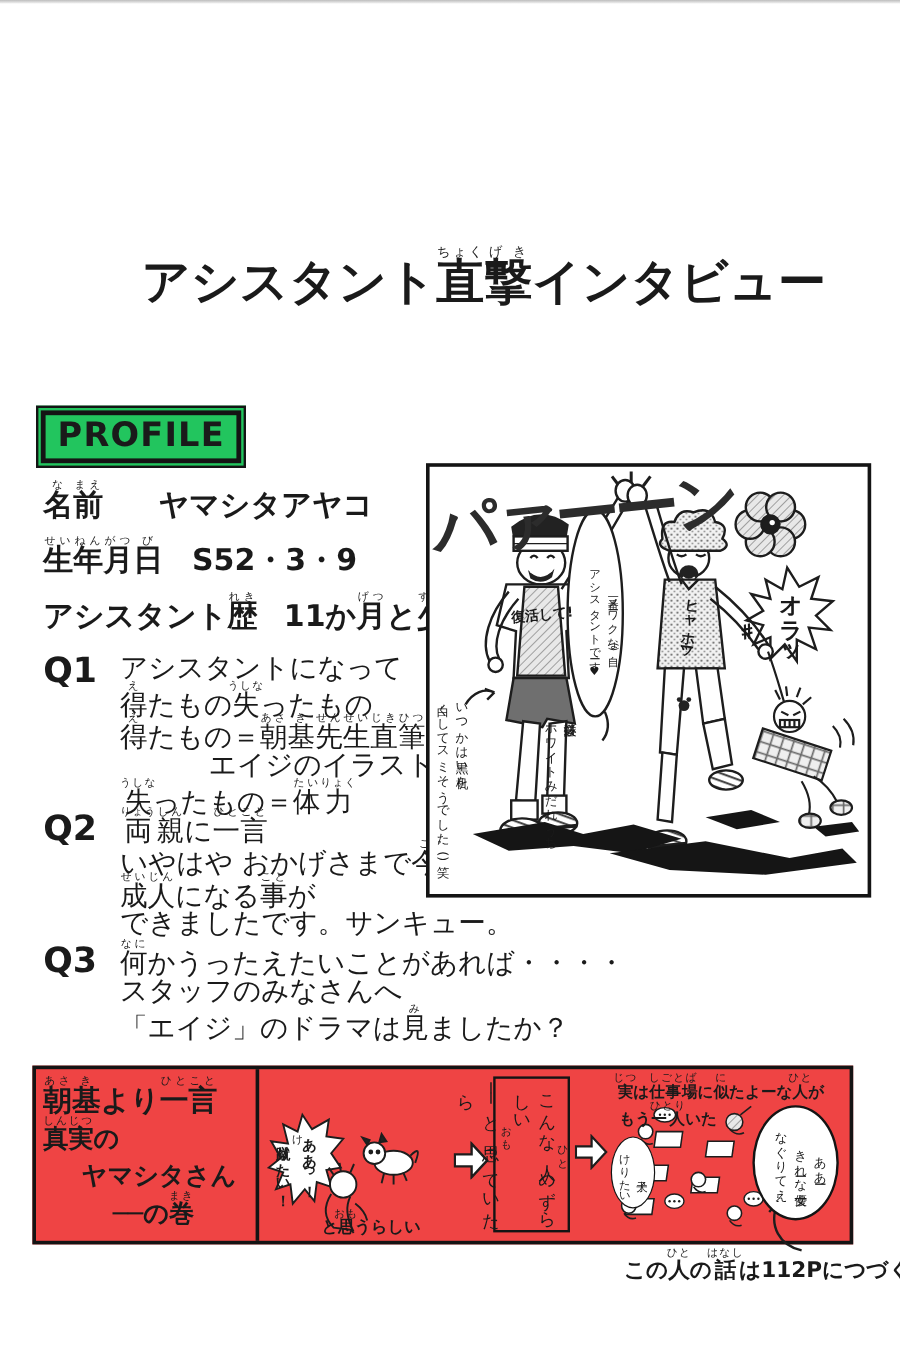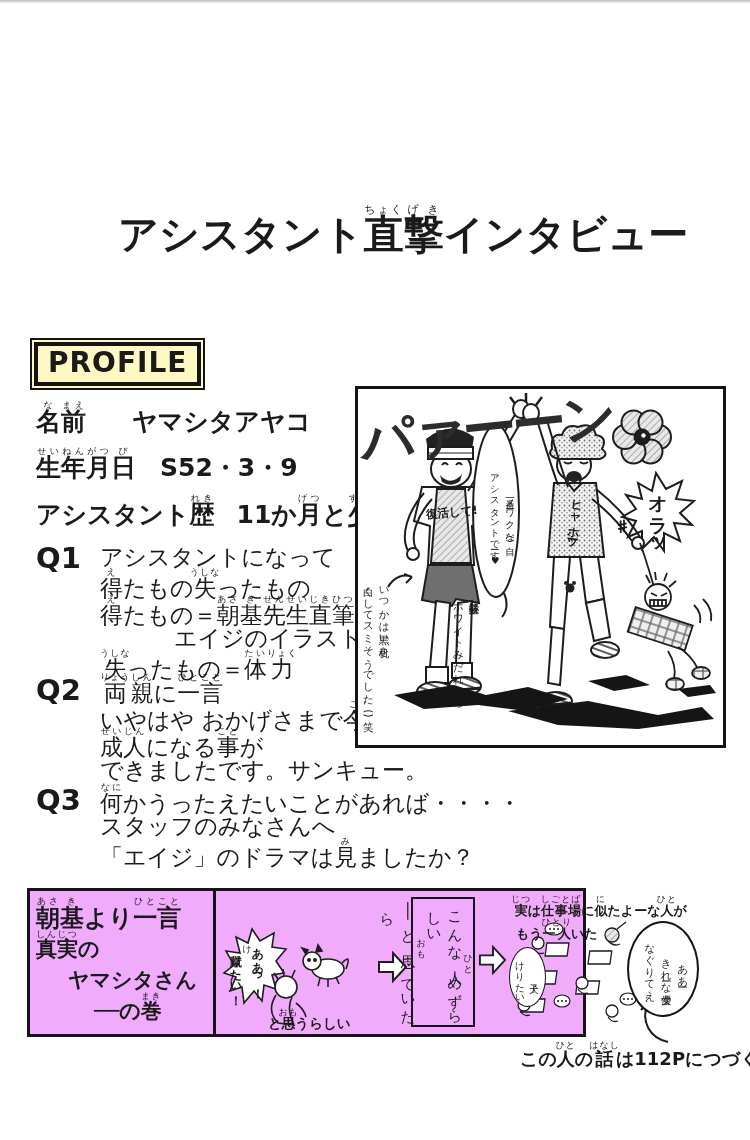--- a/index.html
+++ b/index.html
@@ -15,21 +15,21 @@
   
   .scan-edge{left:0;top:0;width:750px;height:3px;
     background:linear-gradient(#bdbdbd,#f4f4f4);}
 
   
   .page-title{left:118px;top:204px;width:540px;font-size:40px;font-weight:900;
     letter-spacing:0px;white-space:nowrap;line-height:52px;height:44px;}
   .page-title rt{font-size:11px;}
 
   
-  .profile-box{left:30px;top:338px;border:2px solid #141414;padding:2px;background:#fef9c3;}
+  .profile-box{left:30px;top:338px;border:2px solid #141414;padding:2px;background:#22c55e;}
   .profile-box-inner{border:4px solid #141414;padding:1px 10px 3px 10px;
     font-size:28px;font-weight:900;letter-spacing:1px;line-height:32px;}
 
   
   .p-row{left:36px;white-space:nowrap;font-size:25px;line-height:36px;height:30px;}
   .p-row .lab{font-weight:bold;}
   .p-row .val{font-weight:bold;margin-top:47px;}
   .p-row1{top:400px;} .p-row1 .val{margin-left:46px;}
   .p-row2{top:446px;} .p-row2 .val{margin-left:24px;}
   .p-row3{top:493px;} .p-row3 .val{margin-left:22px;}
@@ -55,22 +55,22 @@
   .hash-mark{left:256px;top:126px;font-size:17px;font-weight:bold;
     transform:rotate(-12deg);z-index:2;}
   .shirt-text{left:68px;top:116px;font-size:11.5px;font-weight:bold;
     transform:rotate(-5deg);z-index:2;}
   .illust-bubble-text{left:114px;top:46px;height:164px;width:46px;font-size:9.5px;
     line-height:1.6;z-index:2;text-align:center;}
   .note-left{left:2px;top:190px;height:166px;font-size:10.5px;line-height:1.5;z-index:2;}
   .note-right{left:92px;top:206px;height:150px;font-size:10.5px;line-height:1.5;z-index:2;}
 
   
-  .strip{left:27px;top:888px;width:559px;height:149px;border:3px solid #141414;
-    box-sizing:border-box;background:#f0abfc;}
+  .strip{left:27px;top:888px;width:684px;height:149px;border:3px solid #141414;
+    box-sizing:border-box;background:#ef4444;}
   .strip-title{left:0;top:0;width:186px;height:143px;border-right:3px solid #141414;
     box-sizing:border-box;padding:5px 6px;}
   .st-l1{font-size:24px;font-weight:900;height:33px;line-height:42px;white-space:nowrap;}
   .st-l2,.st-l3,.st-l4{font-size:21px;font-weight:900;height:31px;line-height:40px;white-space:nowrap;}
   .st-l3{padding-left:22px;text-align:center;} .st-l4{padding-left:58px;}
   .p2-cap{left:194px;top:3px;font-size:13.5px;font-weight:bold;line-height:19px;white-space:nowrap;z-index:2;}
   .p2-bubble{left:197px;top:48px;height:86px;font-size:12px;font-weight:bold;line-height:1.5;z-index:2;}
   .p2-cap3{left:238px;top:116px;font-size:13.5px;font-weight:bold;z-index:2;height:24px;line-height:26px;}
   .arrow1{left:348px;top:60px;z-index:2;} .arrow2{left:449px;top:54px;z-index:2;}
   .midbox{left:381px;top:6px;width:64px;height:130px;border:2px solid #141414;

